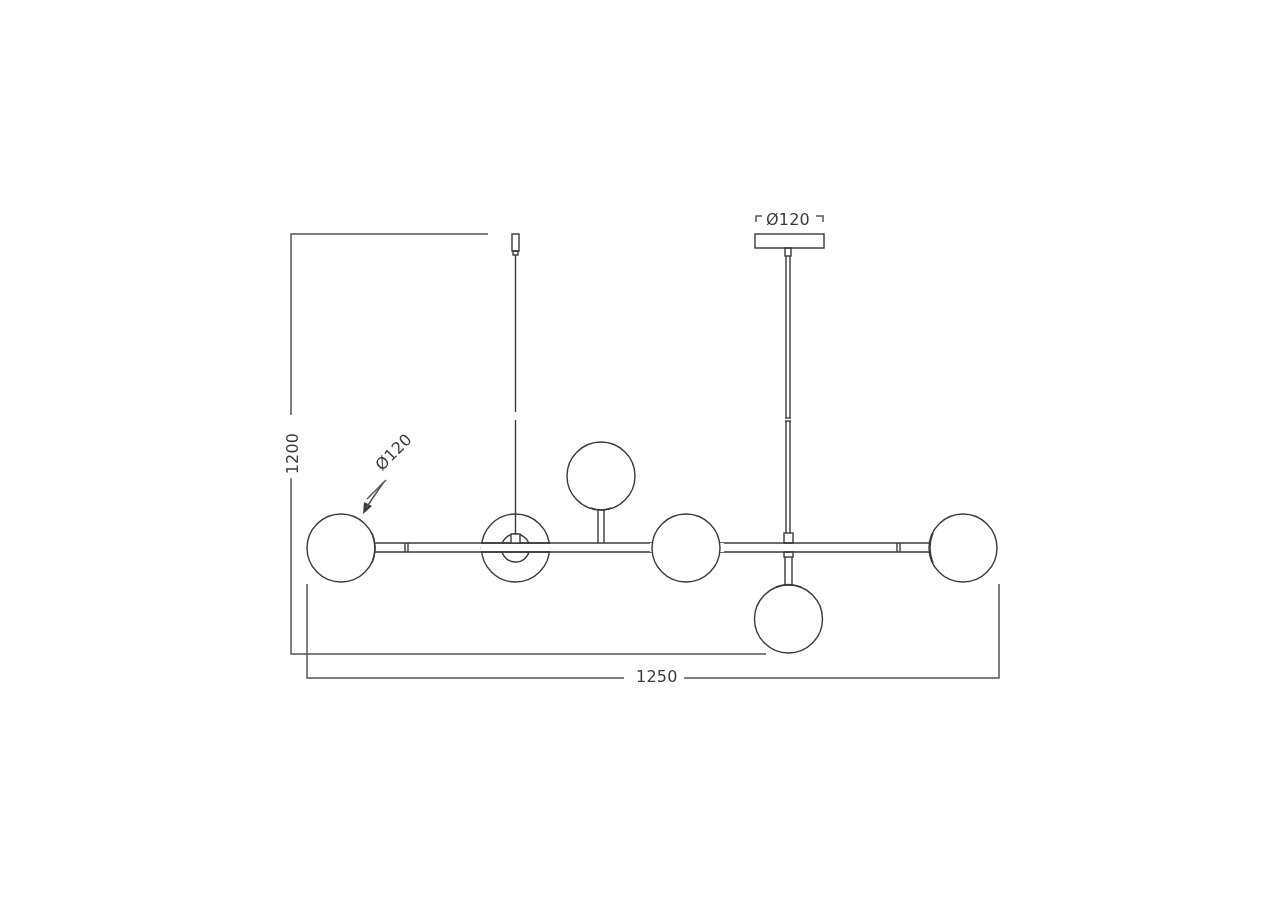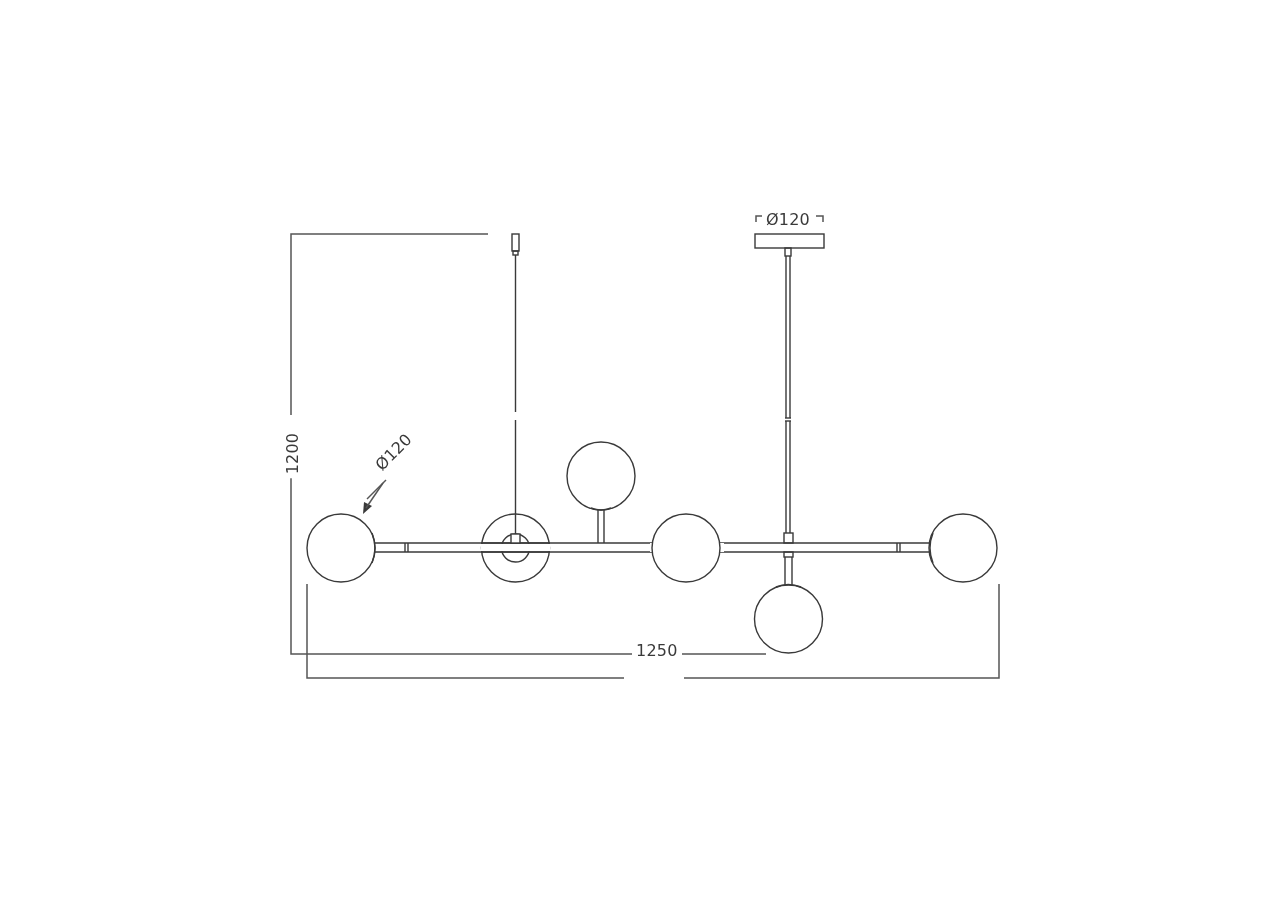--- a/index.html
+++ b/index.html
@@ -3,21 +3,21 @@
   <meta charset="utf-8">
   <style>
     html, body { margin: 0; padding: 0; background: #ffffff; }
     body { width: 1280px; height: 900px; overflow: hidden; position: relative; font-family: "DejaVu Sans", sans-serif; }
     #canvas { position: absolute; left: 0; top: 0; width: 1280px; height: 900px; }
     .ln { stroke: #3a3a3a; stroke-width: 1.4; fill: none; }
     .dim { stroke: #555555; stroke-width: 1.5; fill: none; }
     .fill-w { fill: #ffffff; }
     .lbl { position: absolute; color: #3a3a3a; font-size: 16px; font-family: "DejaVu Sans", sans-serif; letter-spacing: 0.2px; white-space: nowrap; }
     #lbl-height { left: 268px; top: 444px; transform: rotate(-90deg); transform-origin: center; background: #fff; padding: 0 4px; }
-    #lbl-width { left: 632px; top: 641px; background: #fff; padding: 0 4px; }
+    #lbl-width { left: 632px; top: 667px; background: #fff; padding: 0 4px; }
     #lbl-canopy { left: 766px; top: 210px; }
     #lbl-globe { left: 378px; top: 458px; transform: rotate(-45deg); transform-origin: left center; }
   </style>
 </head>
 <body>
 
 <svg id="canvas" viewBox="0 0 1280 900" xmlns="http://www.w3.org/2000/svg">
 
   <g>
     <polyline class="dim" points="488,234 291,234 291,415"></polyline>

